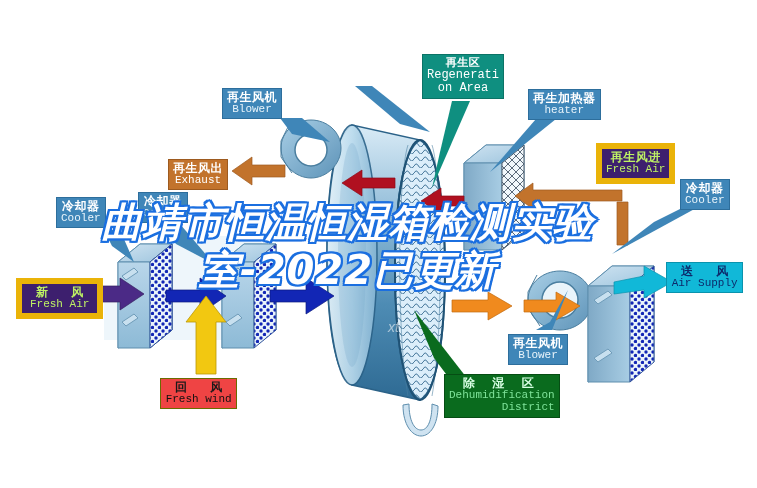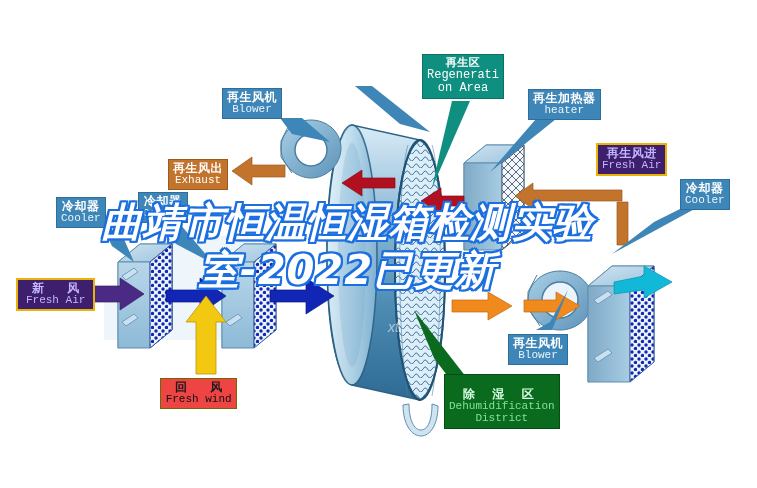--- a/index.html
+++ b/index.html
@@ -18,30 +18,30 @@
            font-size:11px;letter-spacing:0px;margin-top:1px;}
   .lbl.sm .cn{font-size:11px;}
   .lbl.sm .en{font-size:12px;}
 
   
   .lbl.blue{background:#3f86b8;color:#ffffff;border:1px solid #2d6e9c;}
   .lbl.blue .en{color:#e8f4fb;}
   
   .lbl.teal{background:#0f8f80;color:#ffffff;border:1px solid #0b7366;}
   
-  .lbl.purple{background:#3d1f6e;color:#c4b5fd;border:2px solid #eab308;}
+  .lbl.purple{background:#3d1f6e;color:#bef264;border:6px solid #eab308;}
   
   .lbl.orange{background:#c2732c;color:#ffffff;border:1px solid #9d5a1f;}
   
   .lbl.yellow{background:#ef4444;color:#1a1a1a;border:1px solid #6b6b00;}
   .lbl.yellow .en{color:#111;}
   
   .lbl.green{background:#0a6b1e;color:#7fe39a;border:1px solid #064d14;}
-  .lbl.green .cn{color:#d8ffe4;letter-spacing:7px;margin-top:11px;}
-  .lbl.green .en{color:#7fe39a;}
+  .lbl.green .cn{color:#d8ffe4;letter-spacing:7px;}
+  .lbl.green .en{color:#7fe39a;text-align:right;}
   
   .lbl.cyan{background:#11b8d8;color:#0d2a6b;border:1px solid #0a93ad;}
   .lbl.cyan .cn{color:#0d2a6b;}
   .lbl.cyan .en{color:#0d2a6b;}
 
   .spaced .cn{letter-spacing:10px;text-indent:10px;}
 
   
   #watermark{position:absolute;left:0;top:198px;width:695px;
              text-align:center;pointer-events:none;z-index:60;}
@@ -324,19 +324,23 @@
     <span class="cn">再生风机</span>
     <span class="en">Blower</span>
   </div>
 
   <div class="lbl green" style="left:444px;top:374px;">
     <span class="cn">除  湿  区</span>
     <span class="en">Dehumidification</span>
     <span class="en">District</span>
   </div>
 
+  <div class="lbl cyan spaced" style="left:666px;top:262px;">
+    <span class="cn">送  风</span>
+    <span class="en">Air Supply</span>
+  </div>
 
   <div id="watermark">
     <div class="wline">曲靖市恒温恒湿箱检测实验</div>
     <div class="wline">室-2022已更新</div>
   </div>
 
 </div>
 
 </body></html>

